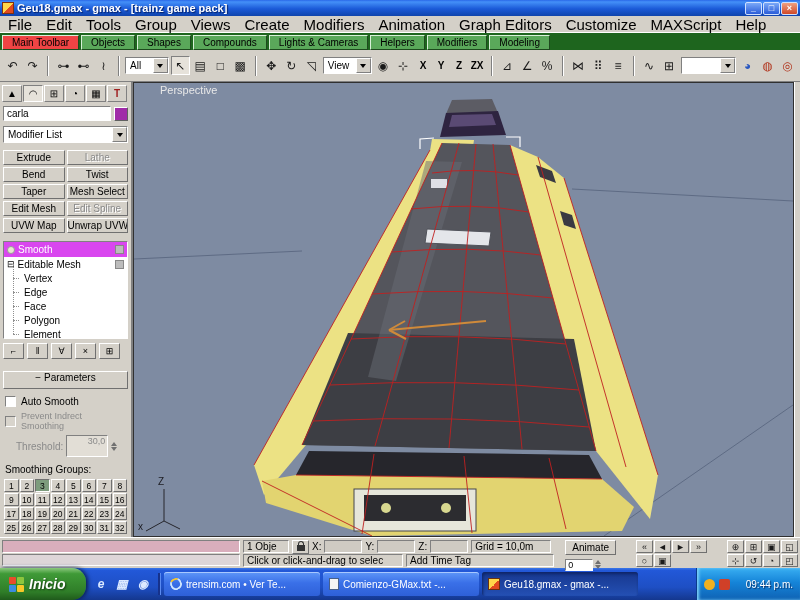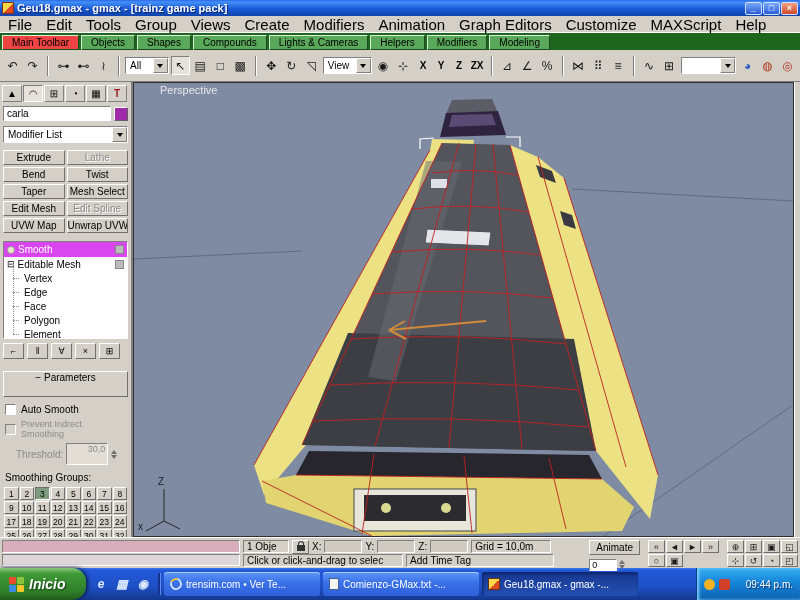--- a/index.html
+++ b/index.html
@@ -66,21 +66,21 @@
   .stack-row.active{background:#d946ef;color:#fff;height:15px;}
   .bulb{width:8px;height:8px;border-radius:50%;background:#e8e8d0;border:1px solid #999;flex:none;}
   .exp{font-size:9px;flex:none;}
   .sq{width:9px;height:9px;background:#bcbcbc;border:1px solid #888;margin-left:auto;flex:none;}
   .stack-row.sub{padding-left:20px;position:relative;}
   .stack-row.sub::before{content:"";position:absolute;left:9px;top:-7px;bottom:7px;border-left:1px dotted #909090;}
   .stack-row.sub::after{content:"";position:absolute;left:9px;top:7px;width:6px;border-top:1px dotted #909090;}
   .stacktools{display:flex;gap:3px;margin:0 1px 12px;}
   .stb{width:21px;height:16px;display:inline-flex;align-items:center;justify-content:center;font-size:9px;
     background:var(--chrome-gray);border:1px solid;border-color:#fff #707070 #707070 #fff;}
-  .rhead{height:26px;margin:0 1px 7px;text-align:center;font-size:10px;line-height:12px;
+  .rhead{height:18px;margin:0 1px 7px;text-align:center;font-size:10px;line-height:12px;
     background:var(--chrome-gray);border:1px solid;border-color:#fff #707070 #707070 #fff;}
   .chk{display:flex;align-items:center;gap:5px;margin:4px 3px;}
   .chk .box{width:11px;height:11px;background:#fff;border:1px solid;border-color:#808080 #fff #fff #808080;flex:none;}
   .chk.disabled{color:#8a8a8a;}
   .chk.disabled .box{background:#d8d4cc;}
   .thresh{display:flex;align-items:center;gap:3px;margin:2px 3px 7px 14px;color:#8a8a8a;}
   .tfield{width:42px;height:22px;background:#e2ded6;border:1px solid;border-color:#808080 #fff #fff #808080;
     font-size:9px;text-align:right;padding:0 2px;line-height:11px;color:#8a8a8a;}
   .spin{display:inline-flex;flex-direction:column;gap:1px;}
   .spin i{width:0;height:0;border:3px solid transparent;}
@@ -99,21 +99,21 @@
   .lrow.pink{background:var(--listener-pink);}
   .lrow.gray{background:#ded6d8;}
   .sbmid{display:flex;flex-direction:column;gap:1px;}
   .sbrow{display:flex;align-items:center;gap:3px;height:13px;}
   .sfield{height:13px;border:1px solid;border-color:#808080 #fff #fff #808080;background:var(--chrome-gray);
     display:flex;align-items:center;padding:0 3px;white-space:nowrap;overflow:hidden;}
   .lockbtn{width:17px;height:14px;border:1px solid;border-color:#fff #707070 #707070 #fff;display:flex;align-items:center;justify-content:center;}
   .lockico{width:8px;height:6px;background:#333;position:relative;margin-top:3px;}
   .lockico::before{content:"";position:absolute;top:-4px;left:1px;width:4px;height:4px;border:1px solid #333;border-bottom:none;border-radius:3px 3px 0 0;}
   .coord{width:38px;background:#cfcbc3;}
-  .sbright{margin-left:auto;display:flex;gap:8px;align-items:flex-start;}
+  .sbright{margin-left:auto;display:flex;gap:20px;align-items:flex-start;}
   .animcol{display:flex;flex-direction:column;gap:2px;align-items:stretch;}
   .animbtn{height:15px;padding:0 6px;font-size:10px;background:var(--chrome-gray);
     border:1px solid;border-color:#fff #707070 #707070 #fff;text-align:center;line-height:13px;}
   .framerow{display:flex;gap:2px;align-items:center;}
   .framefield{width:28px;height:12px;background:#fff;border:1px solid;border-color:#808080 #fff #fff #808080;font-size:9px;padding:0 2px;line-height:10px;}
   .iconrows{display:flex;flex-direction:column;gap:1px;}
   .iconrows .tgroup .tbtn{min-width:17px;height:13px;font-size:9px;border:1px solid;border-color:#fff #707070 #707070 #fff;background:var(--chrome-gray);}
 
   
   .taskbar{height:32px;display:flex;align-items:stretch;

